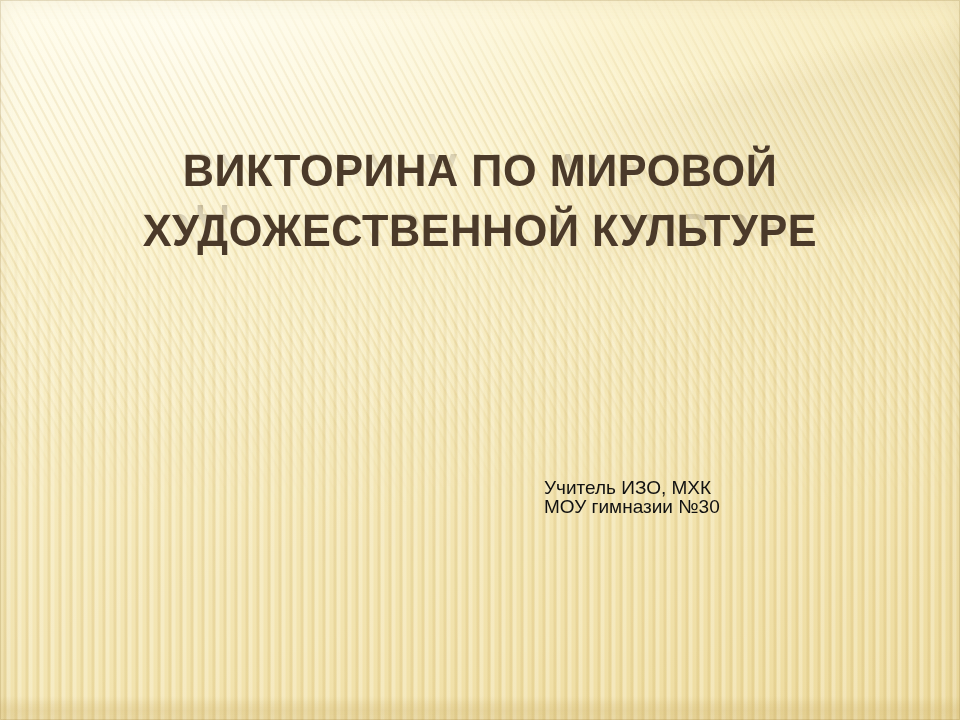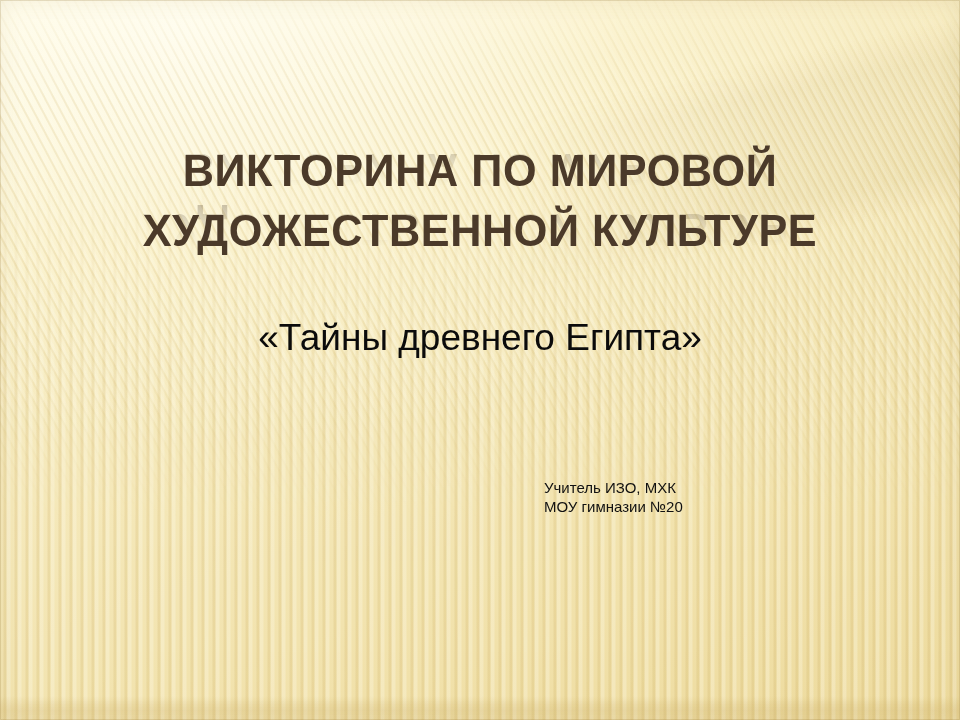--- a/index.html
+++ b/index.html
@@ -210,21 +210,21 @@
 
   
   #credits {
     position: absolute;
     left: 544px;
     top: 478px;
     text-align: left;
   }
   #credits .credit-line {
     font-family: "Liberation Sans", sans-serif;
-    font-size: 15px;
+    font-size: 19px;
     line-height: 19px;
     color: #111111;
     white-space: nowrap;
   }
 </style>
 </head>
 <body>
 
 <div id="slide">
 
@@ -243,22 +243,19 @@
       <div class="title-reflection" aria-hidden="true">ВИКТОРИНА ПО МИРОВОЙ</div>
     </div>
 
     <div class="title-line-wrap second">
       <div class="title-text">ХУДОЖЕСТВЕННОЙ КУЛЬТУРЕ</div>
       <div class="title-reflection" aria-hidden="true">ХУДОЖЕСТВЕННОЙ КУЛЬТУРЕ</div>
     </div>
 
   </div>
 
-  <div id="subtitle">
-    <div class="subtitle-text">«Тайны древнего Египта»</div>
-  </div>
 
   <div id="credits">
     <div class="credit-line">Учитель ИЗО, МХК</div>
-    <div class="credit-line">МОУ гимназии №20</div>
+    <div class="credit-line">МОУ гимназии №30</div>
   </div>
 
 </div>
 
 </body></html>

